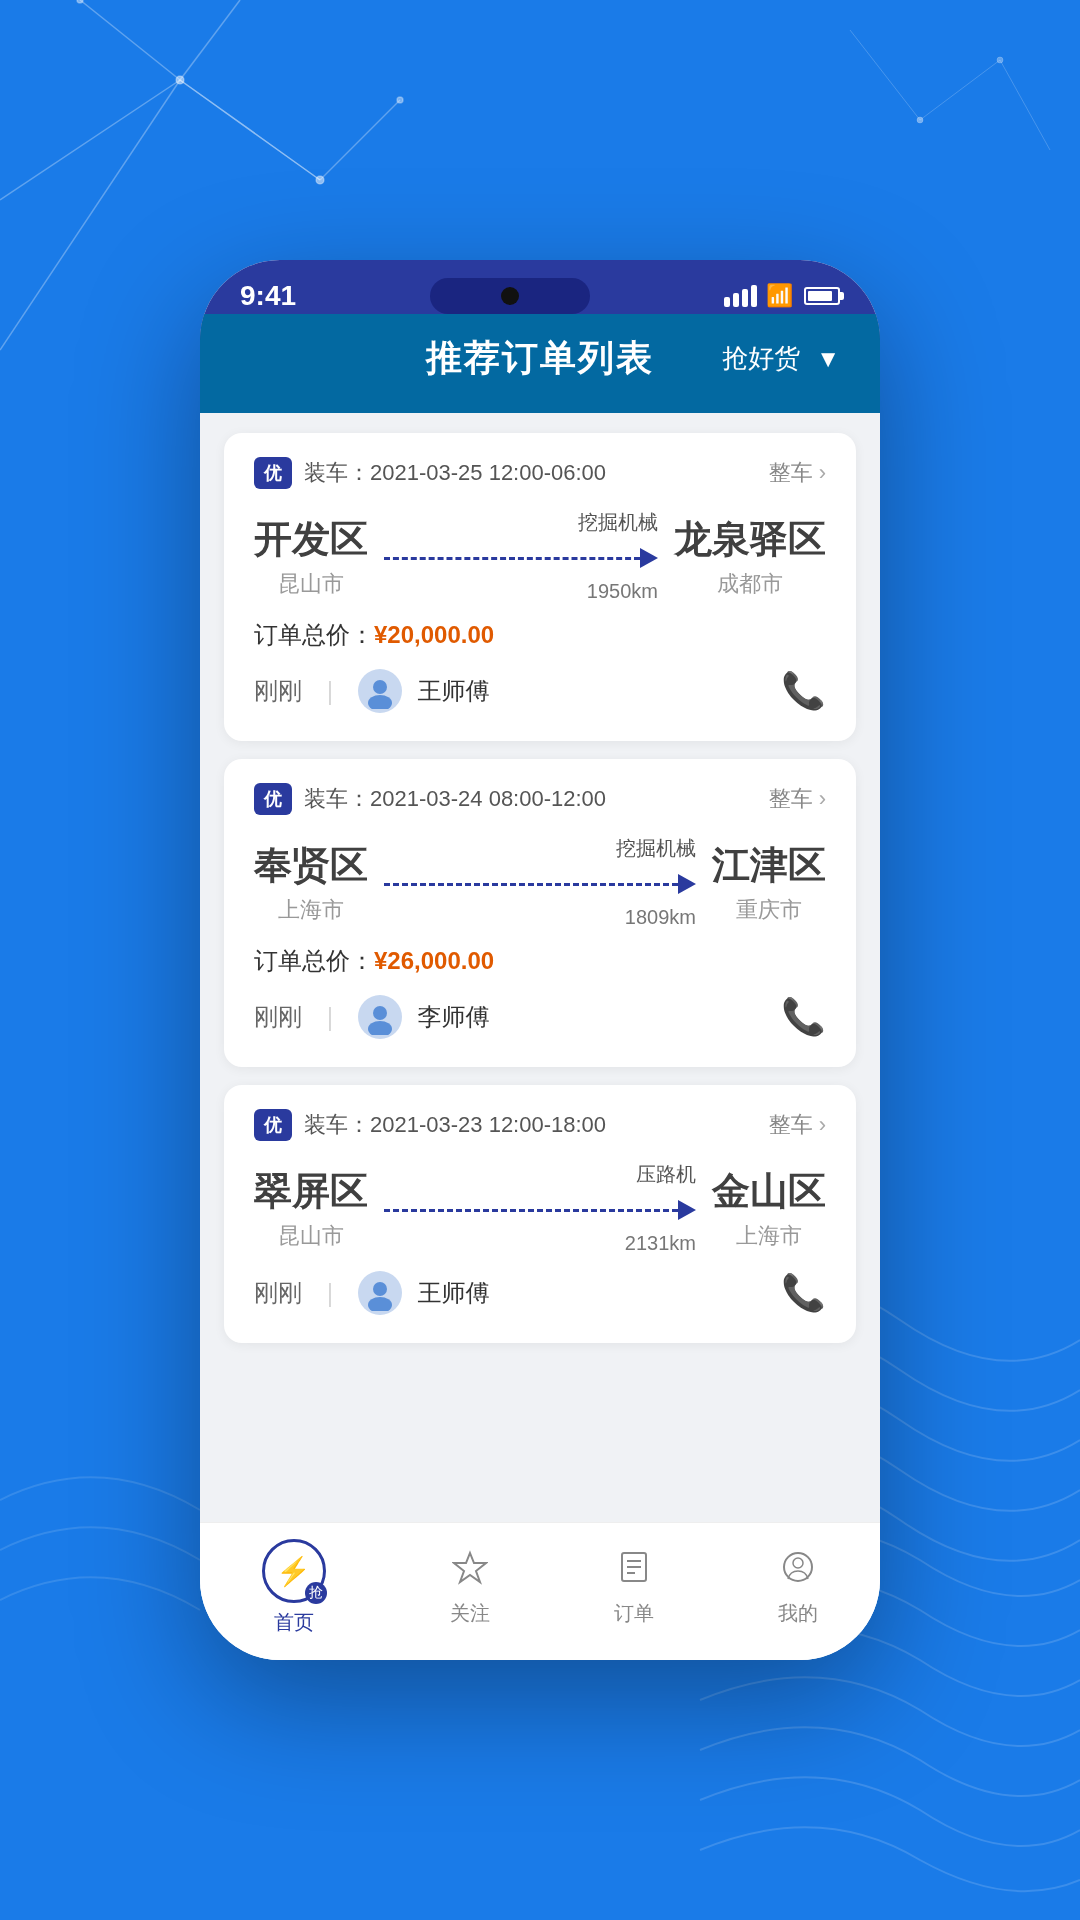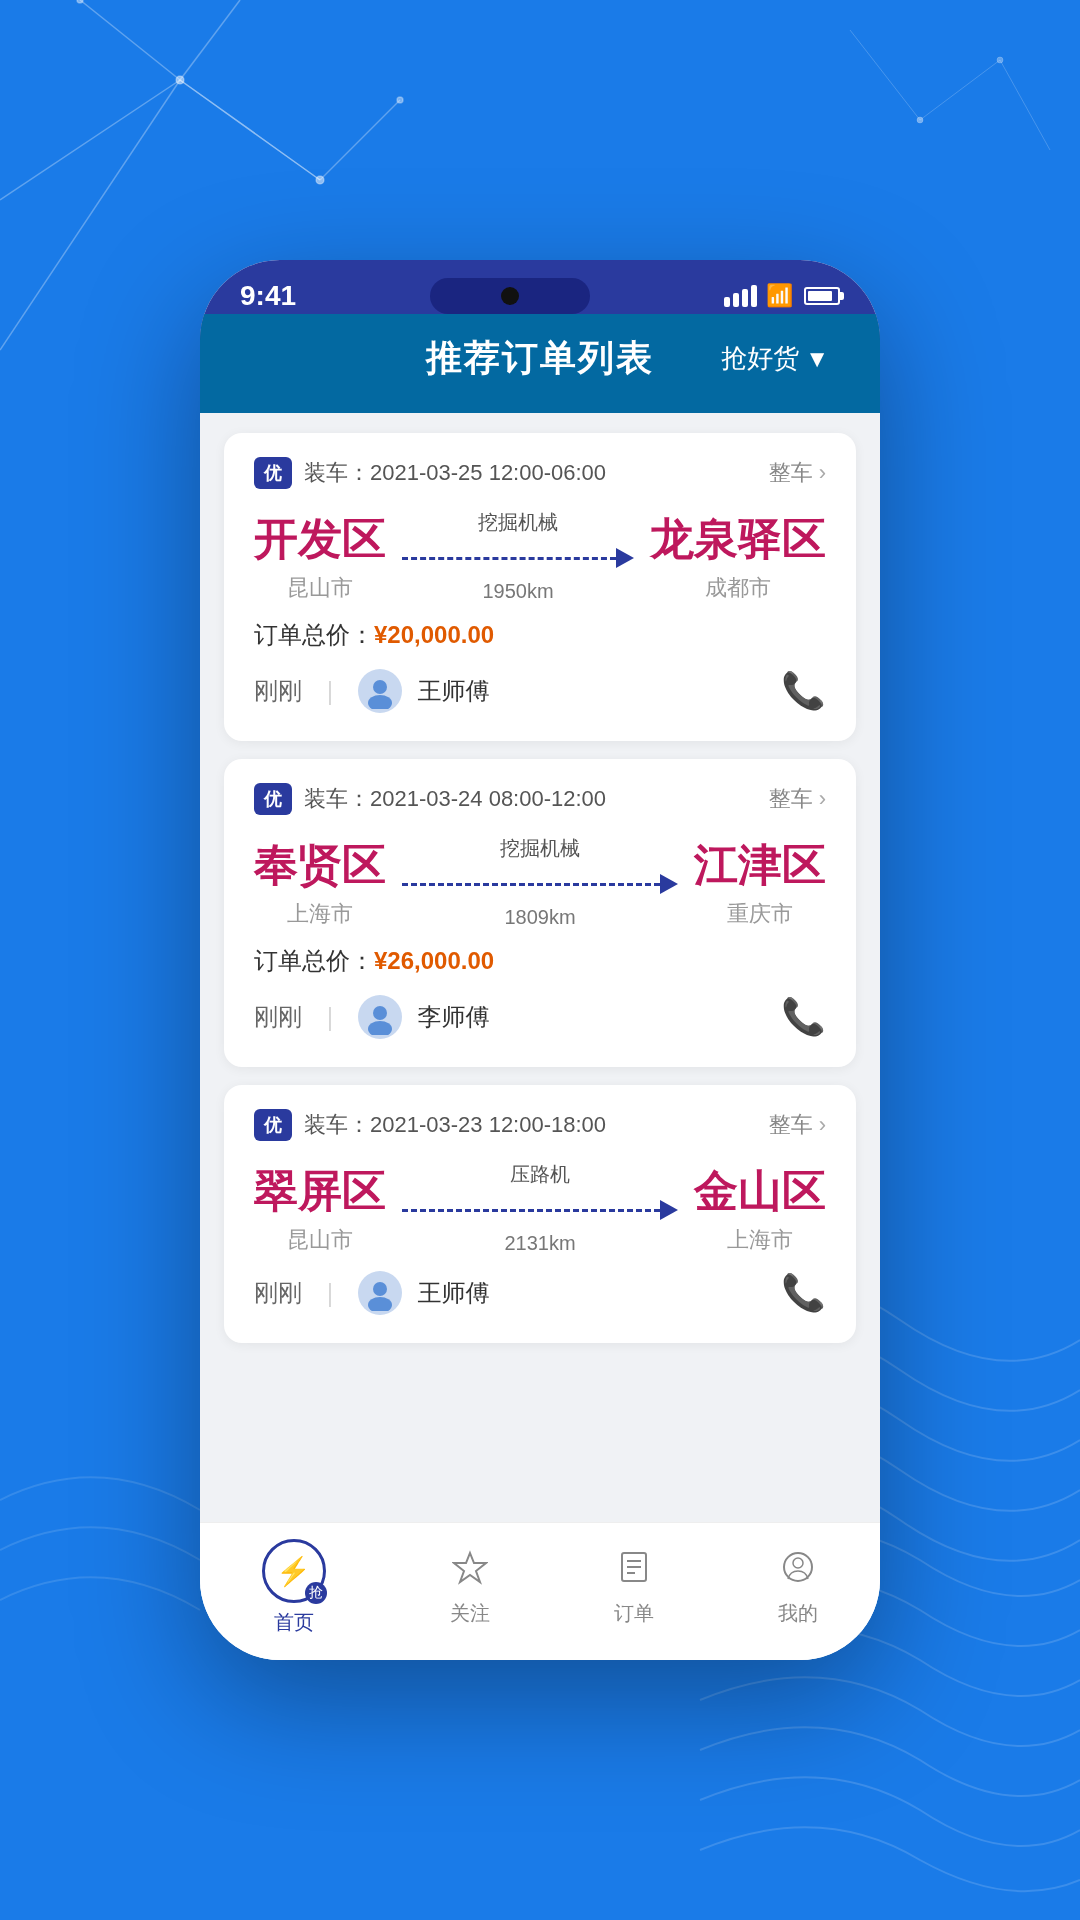--- a/index.html
+++ b/index.html
@@ -147,26 +147,26 @@
 
     .header-title {
       color: white;
       font-size: 36px;
       font-weight: 600;
       letter-spacing: 2px;
     }
 
     .header-filter {
       position: absolute;
-      right: 51px;
+      right: 40px;
       color: white;
       font-size: 26px;
       display: flex;
       align-items: center;
-      gap: 6px;
+      gap: 16px;
       cursor: pointer;
     }
 
     .filter-icon {
       font-size: 24px;
     }
 
     
     .content {
       flex: 1;
@@ -233,37 +233,37 @@
       justify-content: space-between;
       margin-bottom: 16px;
     }
 
     .route-city {
       text-align: center;
       flex: 0 0 auto;
     }
 
     .city-name {
-      font-size: 44px;
+      font-size: 38px;
       font-weight: 700;
-      color: #be185d;
+      color: #404040;
     }
 
     .city-sub {
       font-size: 22px;
       color: #999;
       margin-top: 4px;
       font-family: Liberation Mono, monospace;
     }
 
     .route-middle {
       flex: 1;
       display: flex;
       flex-direction: column;
-      align-items: center;
+      align-items: flex-end;
       padding: 0 16px;
       gap: 12px;
     }
 
     .cargo-type {
       font-size: 20px;
       color: #555;
     }
 
     .distance {

